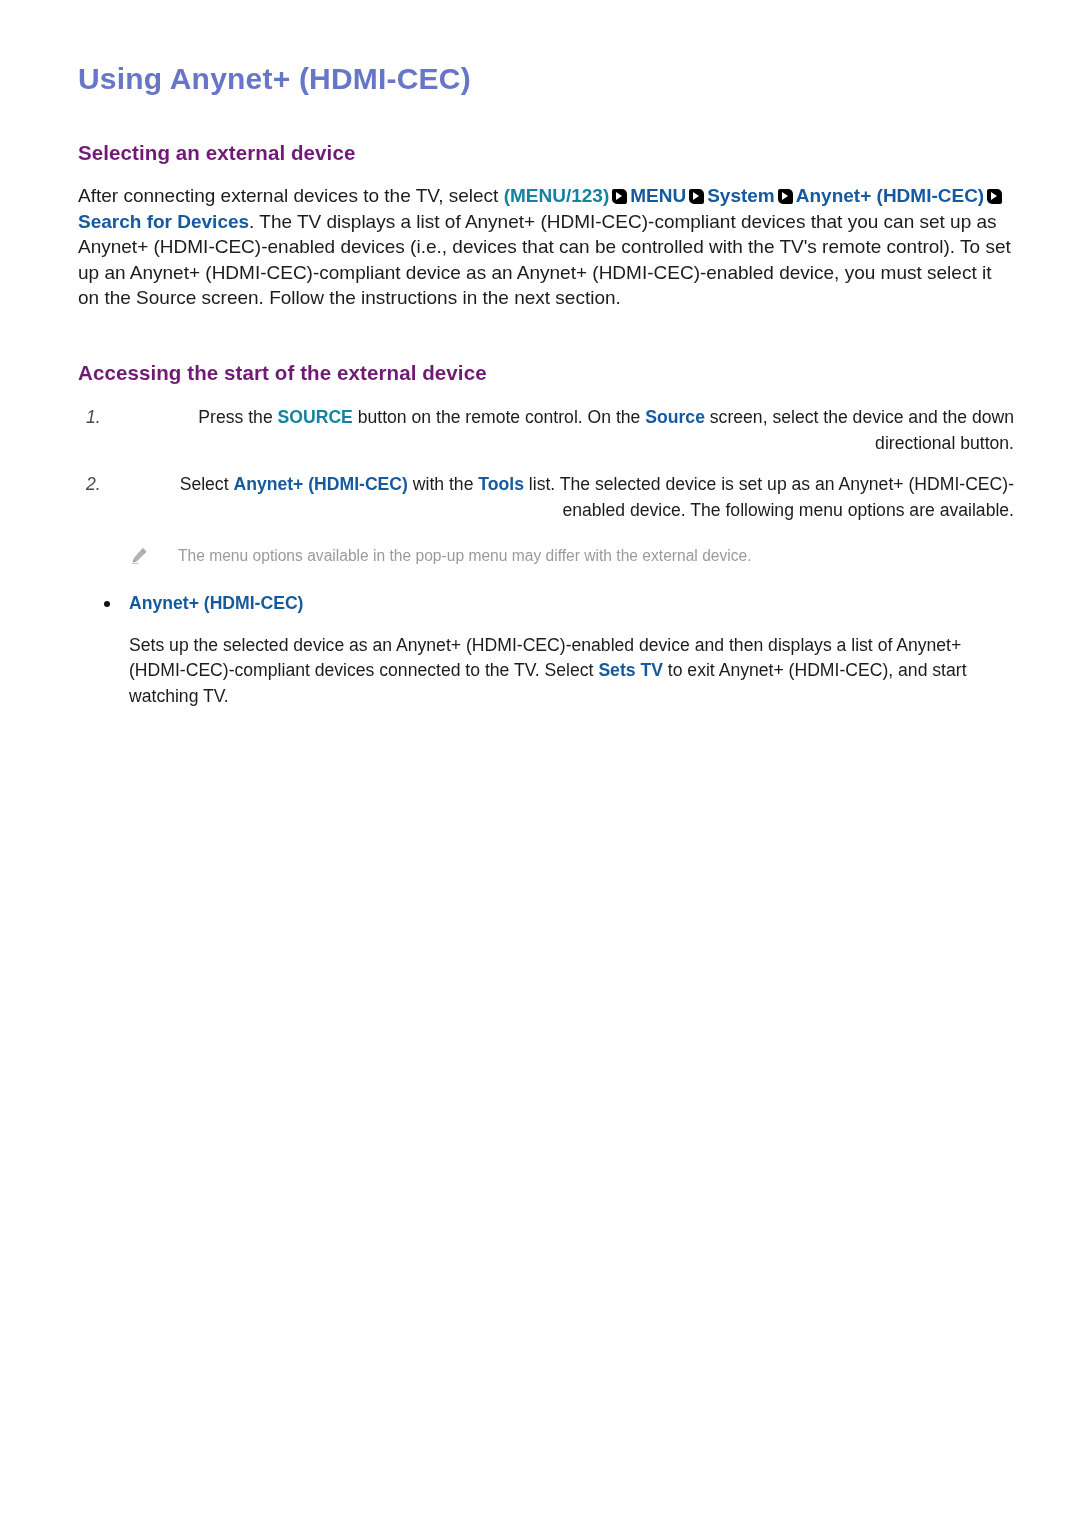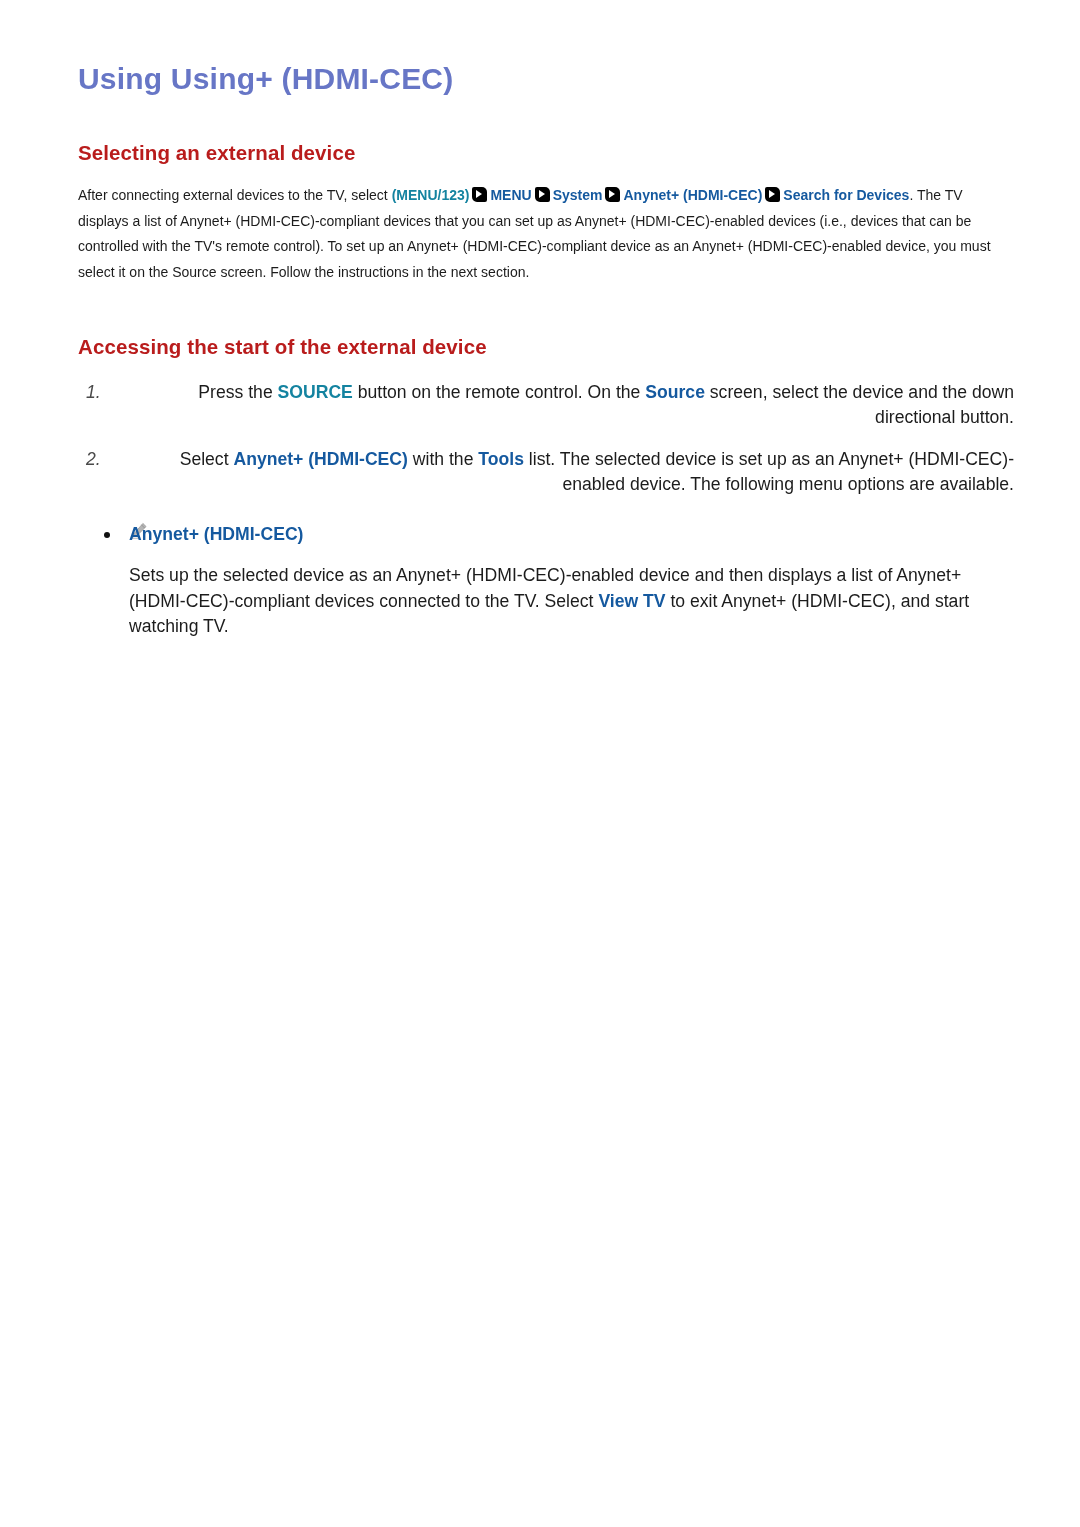--- a/index.html
+++ b/index.html
@@ -27,33 +27,33 @@
     font-size: 30px;
     font-weight: bold;
     color: #6776c6;
     letter-spacing: 0.2px;
     margin: 0 0 44px 0;
     line-height: 1.15;
   }
   .section-title {
     font-size: 20.5px;
     font-weight: bold;
-    color: #b91c1c;
+    color: #701a75;
     letter-spacing: 0.1px;
     margin: 13px 0 18px 0;
     line-height: 1.2;
   }
   .section-title.second {
     margin-top: 50px;
     margin-bottom: 20px;
   }
 
   
   .para {
-    font-size: 14px;
+    font-size: 19px;
     line-height: 25.5px;
     color: #1c1c1c;
     max-width: 936px;
     margin: 0;
     text-align: left;
   }
 
   
   .tk-teal   { color: #1483a0; font-weight: bold; }
   .tk-blue   { color: #15599f; font-weight: bold; }
@@ -159,21 +159,21 @@
     line-height: 25.5px;
     color: #1c1c1c;
     max-width: 890px;
   }
 </style>
 </head>
 <body>
 
 <div class="page">
 
-  <h1 class="doc-title">Using Using+ (HDMI-CEC)</h1>
+  <h1 class="doc-title">Using Anynet+ (HDMI-CEC)</h1>
 
   <h2 class="section-title">Selecting an external device</h2>
 
   <p class="para"><span>After connecting external devices to the TV, select </span><span class="tk-teal">(MENU/123)</span><span class="arw"></span><span class="tk-blue">MENU</span><span class="arw"></span><span class="tk-blue">System</span><span class="arw"></span><span class="tk-blue">Anynet+ (HDMI-CEC)</span><span class="arw"></span><span class="tk-blue">Search for Devices</span><span>. The TV displays a list of Anynet+ (HDMI-CEC)-compliant devices that you can set up as Anynet+ (HDMI-CEC)-enabled devices (i.e., devices that can be controlled with the TV's remote control). To set up an Anynet+ (HDMI-CEC)-compliant device as an Anynet+ (HDMI-CEC)-enabled device, you must select it on the Source screen. Follow the instructions in the next section.</span></p>
 
   <h2 class="section-title second">Accessing the start of the external device</h2>
 
   <ol class="olist">
     <li>
       <span class="onum">1.</span>
@@ -185,22 +185,23 @@
     </li>
   </ol>
 
   <div class="note">
     <svg class="pencil-icon" viewBox="0 0 24 24">
       <path d="M17.2 1.9 L21.4 6.1 L9.2 18.3 L4.2 20.0 L5.9 15.0 Z" fill="#b5b5b5" stroke="#9b9b9b" stroke-width="1.1" stroke-linejoin="round"></path>
       <path d="M15.3 3.8 L19.5 8.0" stroke="#8e8e8e" stroke-width="1.1"></path>
       <path d="M4.2 20.0 L6.6 17.6" stroke="#8e8e8e" stroke-width="1.1"></path>
       <rect x="2.6" y="21.0" width="8.5" height="1.7" fill="#c9c9c9"></rect>
     </svg>
+    <span class="note-text">The menu options available in the pop-up menu may differ with the external device.</span>
   </div>
 
   <div class="bullet-row">
     <span class="bullet-dot"></span>
     <span class="bullet-label">Anynet+ (HDMI-CEC)</span>
   </div>
 
-  <p class="bullet-body"><span>Sets up the selected device as an Anynet+ (HDMI-CEC)-enabled device and then displays a list of Anynet+ (HDMI-CEC)-compliant devices connected to the TV. Select </span><span class="tk-blue">View TV</span><span> to exit Anynet+ (HDMI-CEC), and start watching TV.</span></p>
+  <p class="bullet-body"><span>Sets up the selected device as an Anynet+ (HDMI-CEC)-enabled device and then displays a list of Anynet+ (HDMI-CEC)-compliant devices connected to the TV. Select </span><span class="tk-blue">Sets TV</span><span> to exit Anynet+ (HDMI-CEC), and start watching TV.</span></p>
 
 </div>
 
 </body></html>

